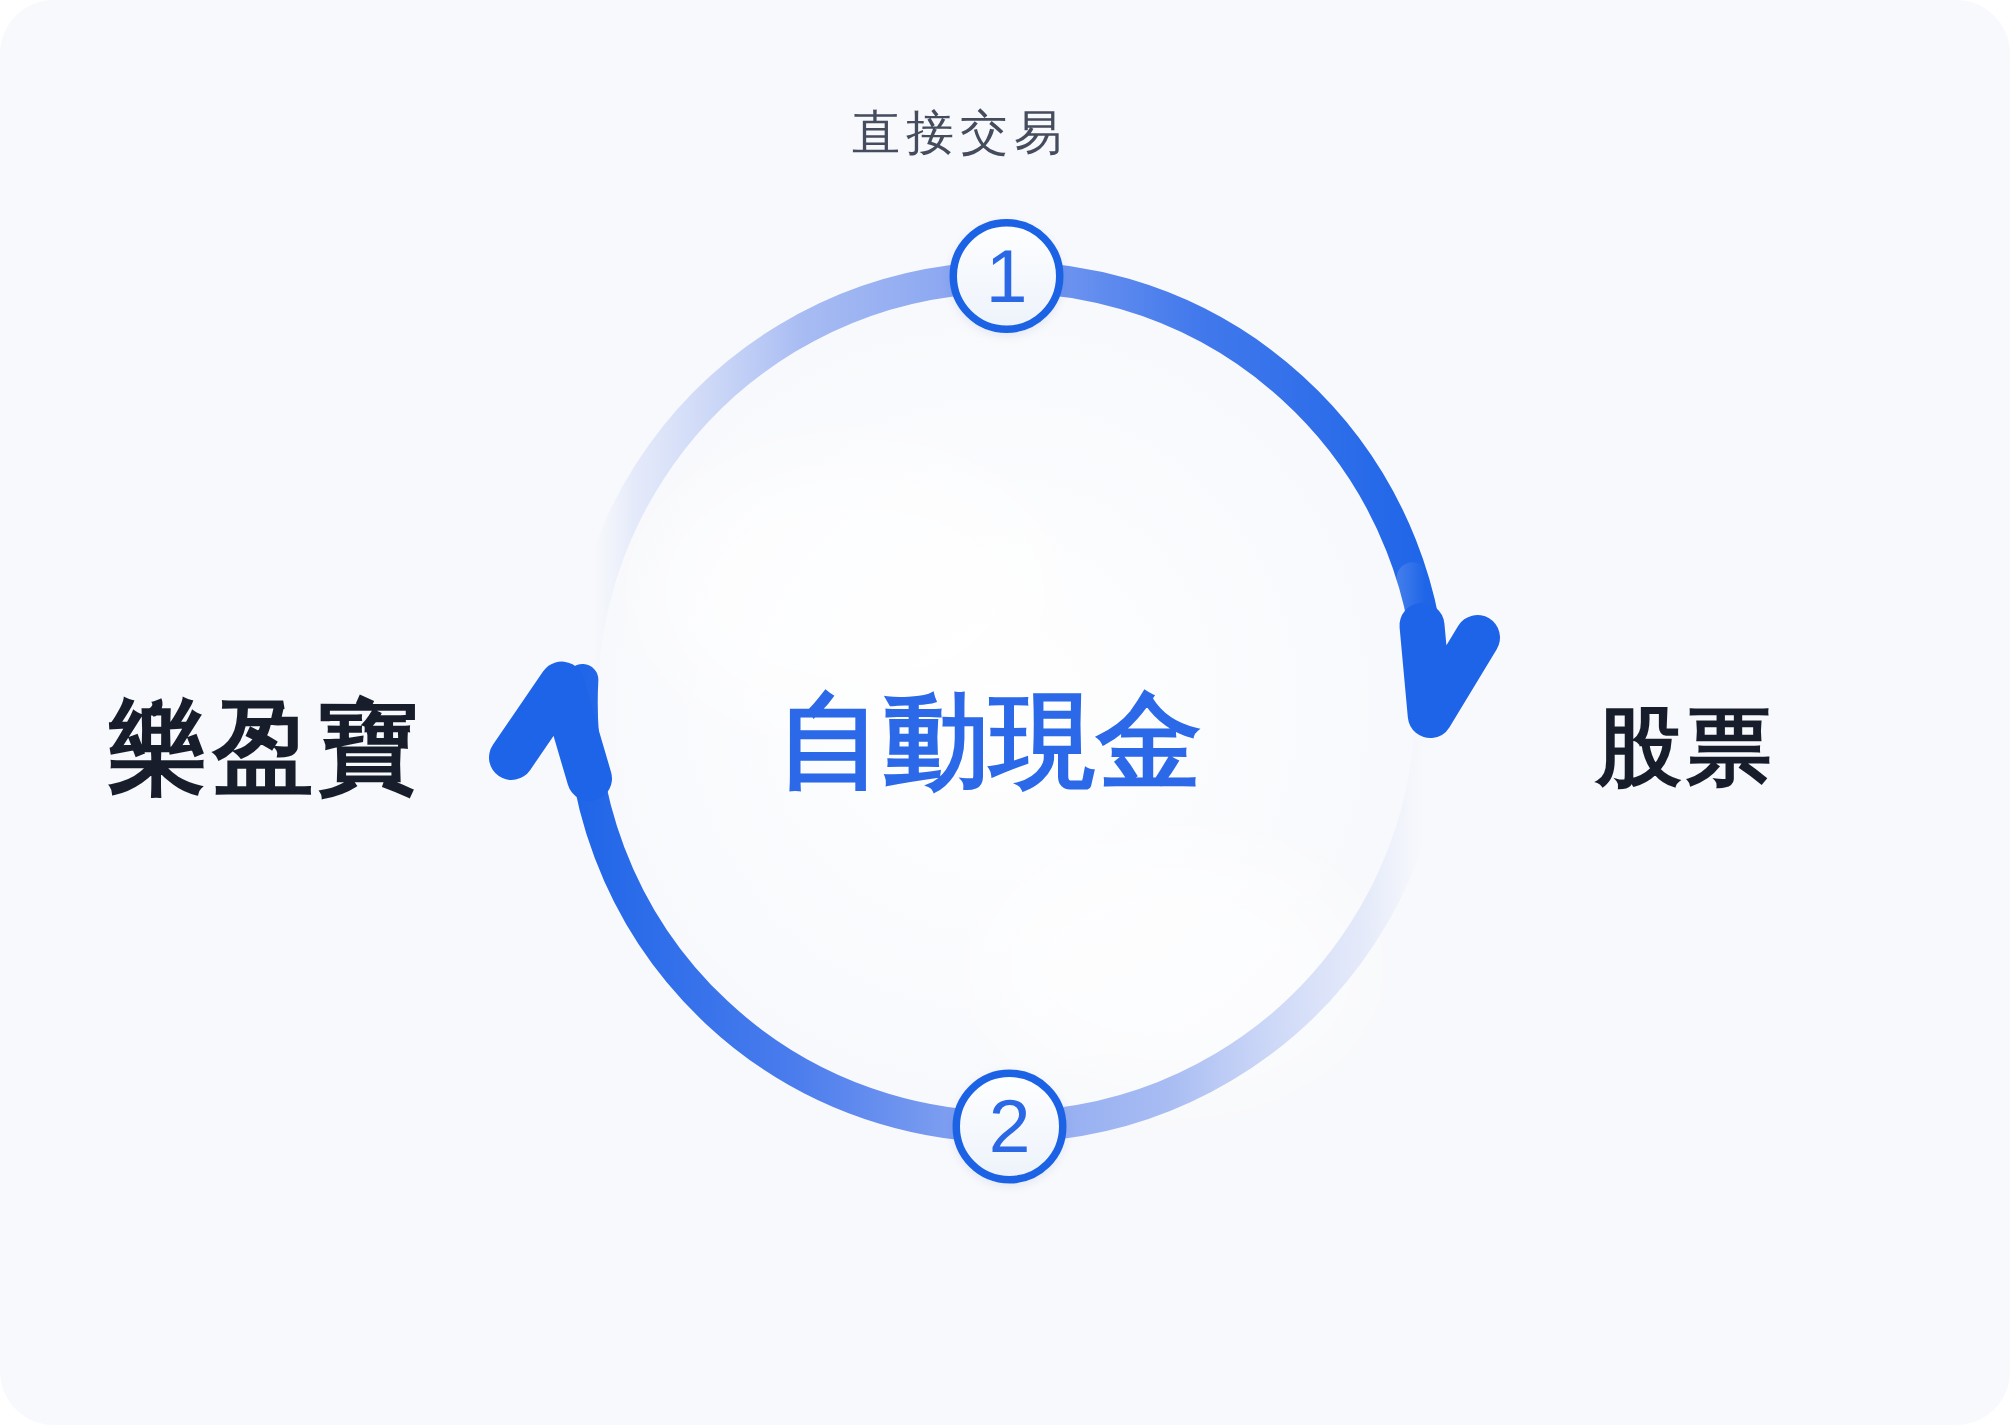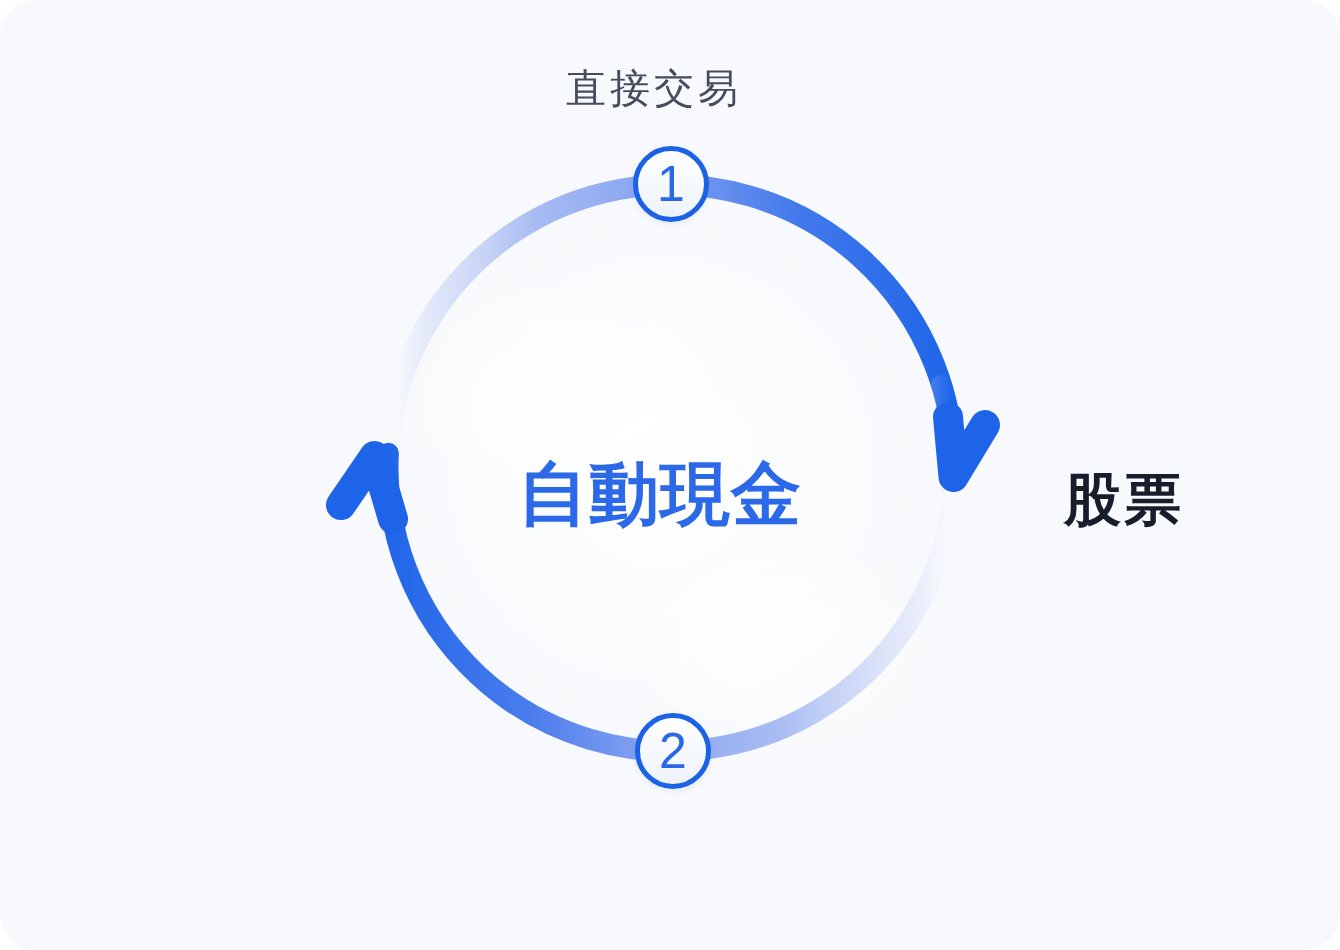--- a/index.html
+++ b/index.html
@@ -23,21 +23,21 @@
   }
   .blob-a { left:430px; top:300px; width:280px; height:190px; }
   .blob-b { left:650px; top:560px; width:260px; height:170px; }
 
   svg.ring { position:absolute; left:0; top:0; width:1340px; height:950px; }
 
   .label {
     position:absolute; transform:translate(-50%,-50%);
     white-space:nowrap; line-height:1;
   }
-  .label-top    { left:654px;  top:88px;  font-size:40px; font-weight:500; color:#454c5e; letter-spacing:4px; }
+  .label-top    { left:640px;  top:88px;  font-size:32px; font-weight:500; color:#454c5e; letter-spacing:4px; }
   .label-bottom { left:678px;  top:843px; font-size:46px; font-weight:500; color:#454c5e; letter-spacing:6px; }
   .label-left   { left:177px;  top:499px; font-size:67px; font-weight:900; color:#171d2a; letter-spacing:3px; }
   .label-right  { left:1124px; top:499px; font-size:57px; font-weight:900; color:#171d2a; letter-spacing:3px; }
 
   .center-title {
     position:absolute; left:660px; top:494px; transform:translate(-50%,-50%);
     text-align:left; color:#2b69e9; font-size:70px; font-weight:800;
     line-height:98px; letter-spacing:1px; white-space:nowrap;
   }
 
@@ -89,20 +89,21 @@
 
     <path d="M 393 519 L 374.5 456 L 341 505" fill="none" stroke="#1e64e8" stroke-width="30" stroke-linecap="round" stroke-linejoin="round"></path>
   </svg>
 
   <div class="label label-top">直接交易</div>
 
   <div class="badge badge-1">
     <span>1</span>
   </div>
 
+  <div class="label label-left">樂盈寶</div>
 
   <div class="center-title">
     <div>自動現金</div>
   </div>
 
   <div class="label label-right">股票</div>
 
   <div class="badge badge-2">
     <span>2</span>
   </div>

